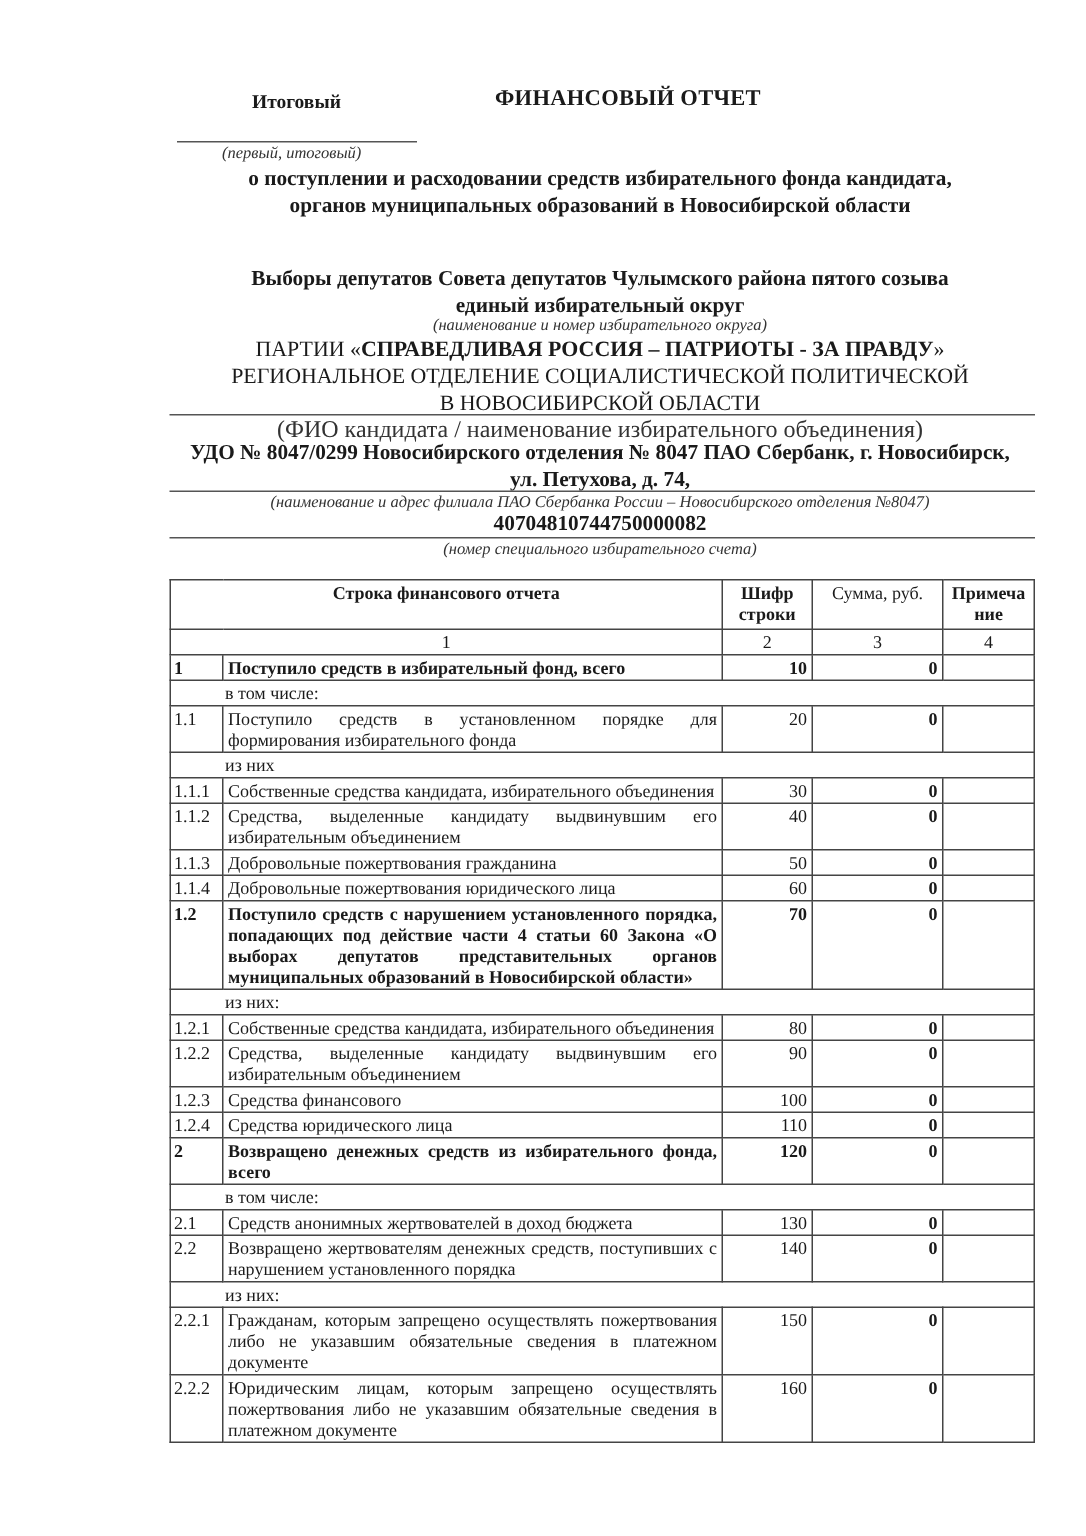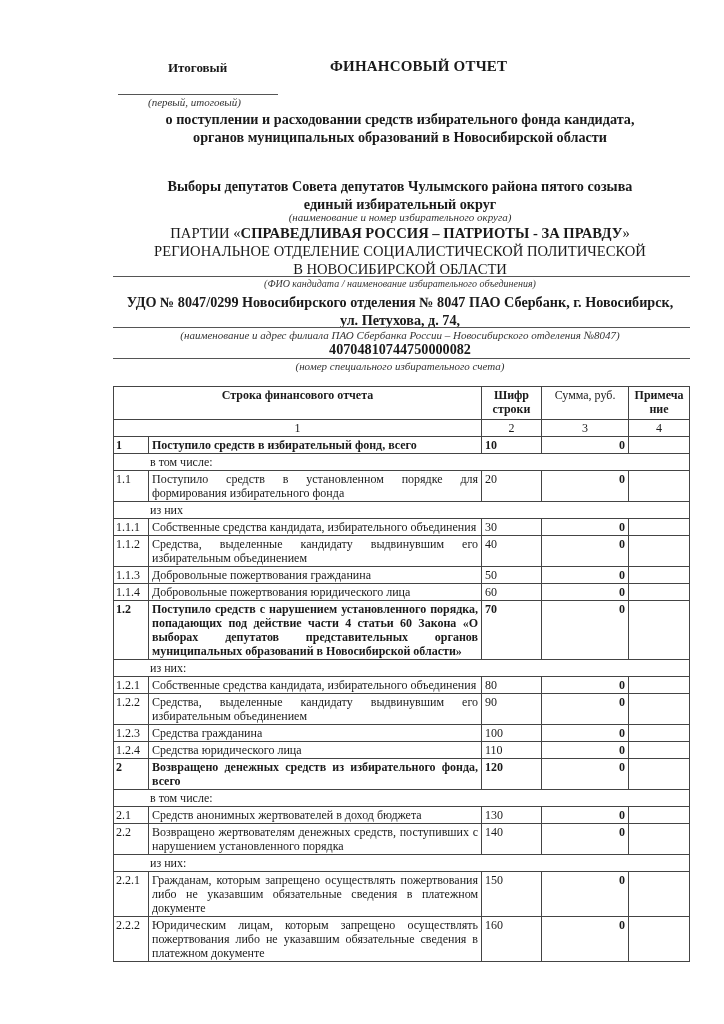--- a/index.html
+++ b/index.html
@@ -13,42 +13,42 @@
   #report-type { left:168px; top:60px; font-size:13px; font-weight:bold; }
   #title { left:330px; top:58px; font-size:15px; font-weight:bold; letter-spacing:0.2px; }
   #type-rule { left:118px; top:94px; width:160px; }
   #type-caption { left:148px; top:96px; font-size:11px; font-style:italic; color:#333; }
   #subtitle { left:100px; width:600px; top:110px; font-size:14.2px; font-weight:bold; line-height:18px; }
 
   #election { left:100px; width:600px; top:177px; font-size:14.2px; font-weight:bold; line-height:18px; }
   #district-caption { left:100px; width:600px; top:211px; font-size:11px; font-style:italic; color:#333; }
   #party { left:100px; width:600px; top:224px; font-size:14.6px; line-height:18px; }
   #party-rule { left:113px; top:276px; width:577px; }
-  #party-caption { left:100px; width:600px; top:278px; font-size:10px; font-style:italic; color:#333; }
+  #party-caption { left:100px; width:600px; top:278px; font-size:16px; color:#333; }
   #bank { left:100px; width:600px; top:293px; font-size:14.2px; font-weight:bold; line-height:18px; }
   #bank-rule { left:113px; top:327px; width:577px; }
   #bank-caption { left:100px; width:600px; top:329px; font-size:11px; font-style:italic; color:#333; }
   #account { left:100px; width:600px; top:341px; font-size:14.2px; font-weight:bold; }
   #account-rule { left:113px; top:358px; width:577px; }
   #account-caption { left:100px; width:600px; top:360px; font-size:11px; font-style:italic; color:#333; }
 
   table#report { position:absolute; left:113px; top:386px; width:576px;
                  border-collapse:collapse; table-layout:fixed; font-size:12px;padding-left:31px; }
   #report td { border:1px solid #444; padding:1px 3px 1px 3px; vertical-align:top; line-height:14px; }
   #report col.c-num { width:35px; }
   #report col.c-name { width:333px; }
   #report col.c-code { width:60px; }
   #report col.c-sum { width:87px; }
   #report col.c-note { width:61px; }
   #report .hdr td { text-align:center; vertical-align:top; font-weight:bold; }
   #report .hdr td.plain { font-weight:normal; }
   #report .idx td { text-align:center; font-weight:normal; }
   #report td.num { padding-left:2px; }
   #report td.name { text-align:justify; text-align-last:left; }
-  #report td.code { text-align:left; }
+  #report td.code { text-align:right; }
   #report td.sum { text-align:right; font-weight:bold; }
   #report tr.bold td.num, #report tr.bold td.name, #report tr.bold td.code { font-weight:bold; }
   #report tr.sub td { padding-left:36px; }
   #report tr.sub td.subtext { padding-left:36px; }
 </style>
 </head>
 <body>
 
 <div id="report-type" class="abs">Итоговый</div>
 <div id="title" class="abs">ФИНАНСОВЫЙ ОТЧЕТ</div>
@@ -175,21 +175,21 @@
       </tr>
       <tr>
         <td class="num">1.2.2</td>
         <td class="name">Средства, выделенные кандидату выдвинувшим его избирательным объединением</td>
         <td class="code">90</td>
         <td class="sum">0</td>
         <td class="note"></td>
       </tr>
       <tr>
         <td class="num">1.2.3</td>
-        <td class="name">Средства гражданина</td>
+        <td class="name">Средства финансового</td>
         <td class="code">100</td>
         <td class="sum">0</td>
         <td class="note"></td>
       </tr>
       <tr>
         <td class="num">1.2.4</td>
         <td class="name">Средства юридического лица</td>
         <td class="code">110</td>
         <td class="sum">0</td>
         <td class="note"></td>

